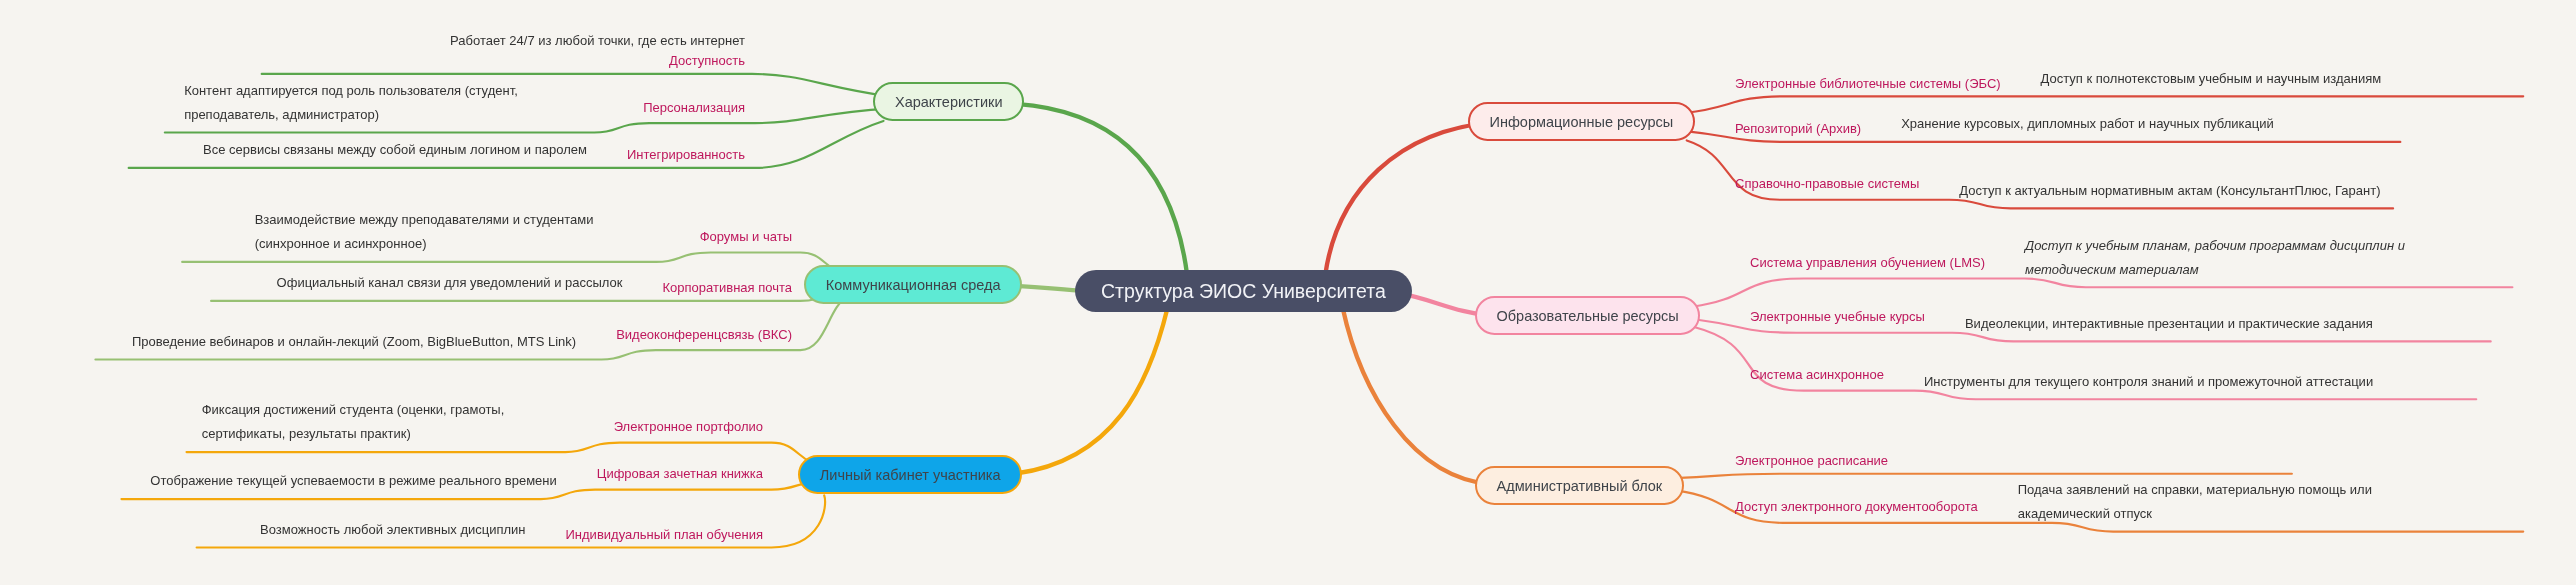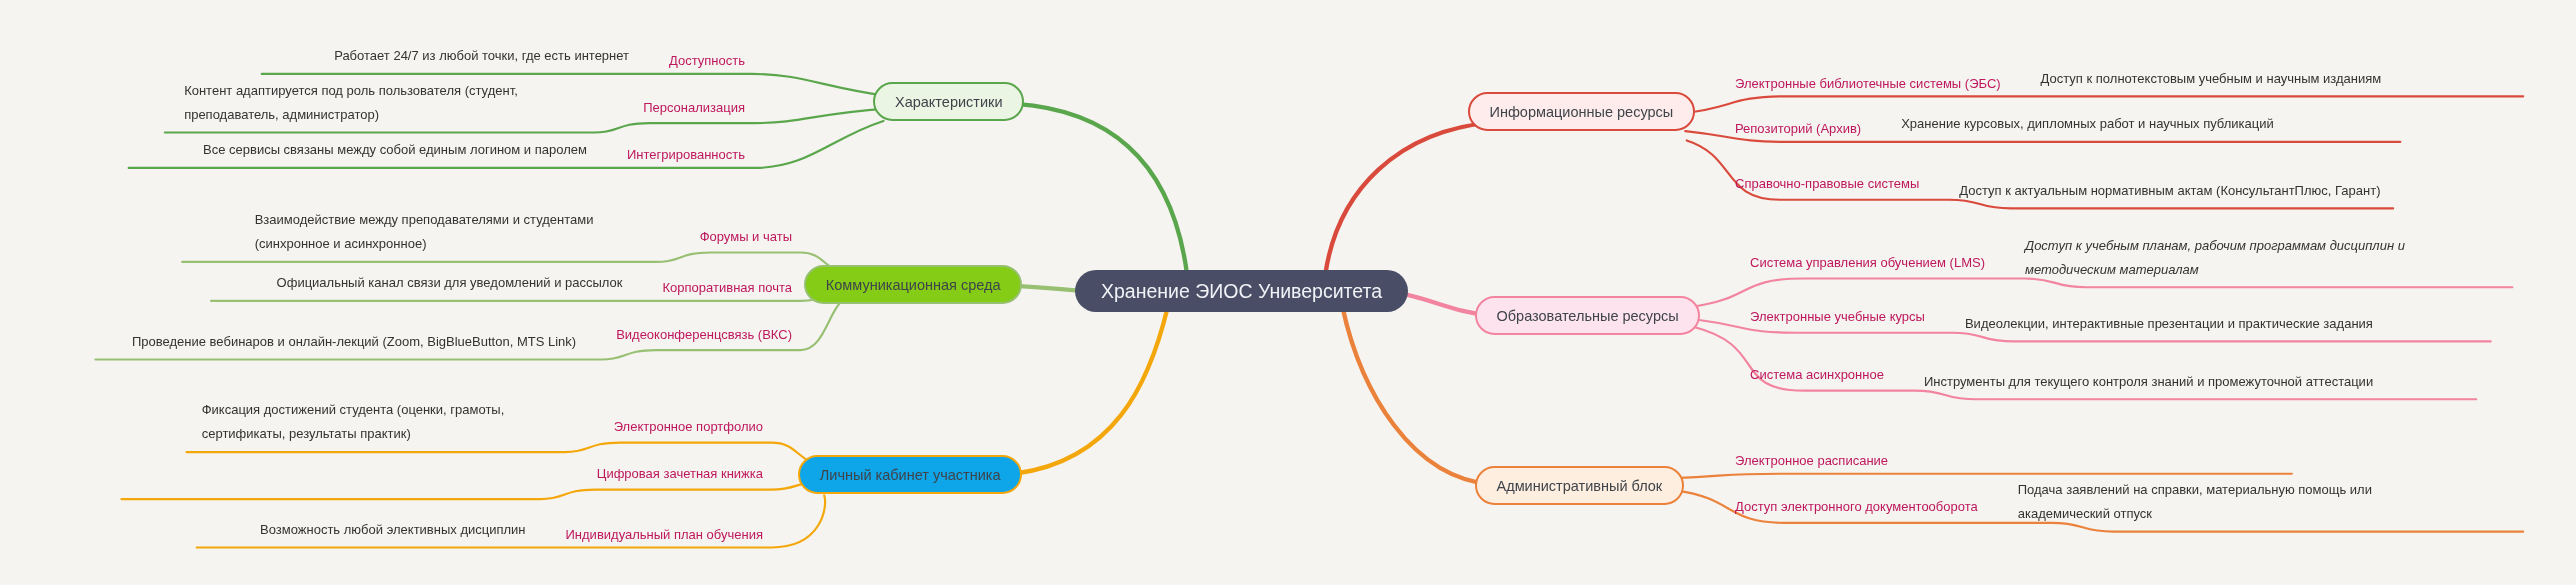--- a/index.html
+++ b/index.html
@@ -10,21 +10,21 @@
   .trunk{stroke-width:6;}
   .wire{stroke-width:3;}
 
   .node{position:absolute;display:inline-flex;align-items:center;justify-content:center;
         height:39px;padding:0 19.5px;border-radius:19.5px;border:2.2px solid;box-sizing:border-box;
         font-size:14.5px;color:#3f444a;white-space:nowrap;cursor:default;}
   .center{position:absolute;display:inline-flex;align-items:center;justify-content:center;
         height:42px;padding:0 26px;border-radius:21px;background:#494e66;color:#f1f2f6;
         font-size:19.5px;white-space:nowrap;}
   .b0{border-color:#5aa64c;background:#eaf5e3;}
-  .b1{border-color:#97c073;background:#84cc16;}
+  .b1{border-color:#97c073;background:#5eead4;}
   .b2{border-color:#f4a70b;background:#0ea5e9;}
   .b3{border-color:#d94a3c;background:#fdeceb;}
   .b4{border-color:#f2849f;background:#fde3ed;}
   .b5{border-color:#ea823b;background:#fdeee0;}
 
   .row{position:absolute;display:flex;align-items:flex-end;column-gap:40px;}
   .row .topic{font-size:13px;color:#be185d;white-space:nowrap;}
   .row .desc{font-size:13px;color:#333;line-height:1.85;}
   .row.left{flex-direction:row;justify-content:flex-end;text-align:left;}
   .row.right{flex-direction:row;}
@@ -62,42 +62,42 @@
     <path class="wire" stroke="#d94a3c" d="M 2333,194 C 2402,216 2382,276 2462,276 H 2696 C 2741,276 2736,288 2781,288 H 3310"></path>
 
     <path class="wire" stroke="#f2849f" d="M 2341,424 C 2425,412 2405,385 2495,385 H 2800 C 2845,385 2840,397 2885,397 H 3475"></path>
     <path class="wire" stroke="#f2849f" d="M 2341,441 C 2425,452 2405,460 2495,460 H 2700 C 2745,460 2740,472 2785,472 H 3445"></path>
     <path class="wire" stroke="#f2849f" d="M 2343,452 C 2445,478 2395,540 2495,540 H 2648 C 2693,540 2688,552 2733,552 H 3425"></path>
 
     <path class="wire" stroke="#ea823b" d="M 2316,661 C 2392,658 2385,655 2465,655 H 3170"></path>
     <path class="wire" stroke="#ea823b" d="M 2318,678 C 2402,690 2385,723 2472,723 H 2838 C 2883,723 2878,735 2923,735 H 3490"></path>
   </svg>
 
-  <div class="center" style="left:1075px;top:270px;">Хранение ЭИОС Университета</div>
+  <div class="center" style="left:1075px;top:270px;">Структура ЭИОС Университета</div>
 
   <div class="node b0" style="right:1552px;top:82px;">
       <span>Характеристики</span>
     </div>
   <div class="node b1" style="right:1554px;top:265px;">
       <span>Коммуникационная среда</span>
     </div>
   <div class="node b2" style="right:1554px;top:455px;">
       <span>Личный кабинет участника</span>
     </div>
-  <div class="node b3" style="left:1468px;top:92px;">
+  <div class="node b3" style="left:1468px;top:102px;">
       <span>Информационные ресурсы</span>
     </div>
   <div class="node b4" style="left:1475px;top:296px;">
       <span>Образовательные ресурсы</span>
     </div>
   <div class="node b5" style="left:1475px;top:466px;">
       <span>Административный блок</span>
     </div>
 
-  <div class="row left" style="right:1831px;bottom:518px;">
+  <div class="row left" style="right:1831px;bottom:518px;flex-direction:column;">
     <div class="desc one">Работает 24/7 из любой точки, где есть интернет</div>
     <div class="topic">Доступность</div>
   </div>
   <div class="row left two" style="right:1831px;bottom:459px;margin-top:16px;">
     <div class="desc" style="max-width:419px;">Контент адаптируется под роль пользователя (студент, преподаватель, администратор)</div>
     <div class="topic">Персонализация</div>
   </div>
   <div class="row left" style="right:1831px;bottom:424px;">
     <div class="desc one">Все сервисы связаны между собой единым логином и паролем</div>
     <div class="topic">Интегрированность</div>
@@ -114,20 +114,21 @@
   <div class="row left two" style="right:1784px;bottom:232px;">
     <div class="desc" style="max-width:463px;">Проведение вебинаров и онлайн-лекций (Zoom, BigBlueButton, MTS Link)</div>
     <div class="topic">Видеоконференцсвязь (ВКС)</div>
   </div>
 
   <div class="row left two" style="right:1813px;bottom:140px;">
     <div class="desc" style="max-width:372px;">Фиксация достижений студента (оценки, грамоты, сертификаты, результаты практик)</div>
     <div class="topic">Электронное портфолио</div>
   </div>
   <div class="row left two" style="right:1813px;bottom:93px;">
+    <div class="desc" style="max-width:412px;">Отображение текущей успеваемости в режиме реального времени</div>
     <div class="topic">Цифровая зачетная книжка</div>
   </div>
   <div class="row left" style="right:1813px;bottom:44px;">
     <div class="desc one">Возможность любой элективных дисциплин</div>
     <div class="topic">Индивидуальный план обучения</div>
   </div>
 
   <div class="row right" style="left:1735px;bottom:495px;">
     <div class="topic">Электронные библиотечные системы (ЭБС)</div>
     <div class="desc one">Доступ к полнотекстовым учебным и научным изданиям</div>

